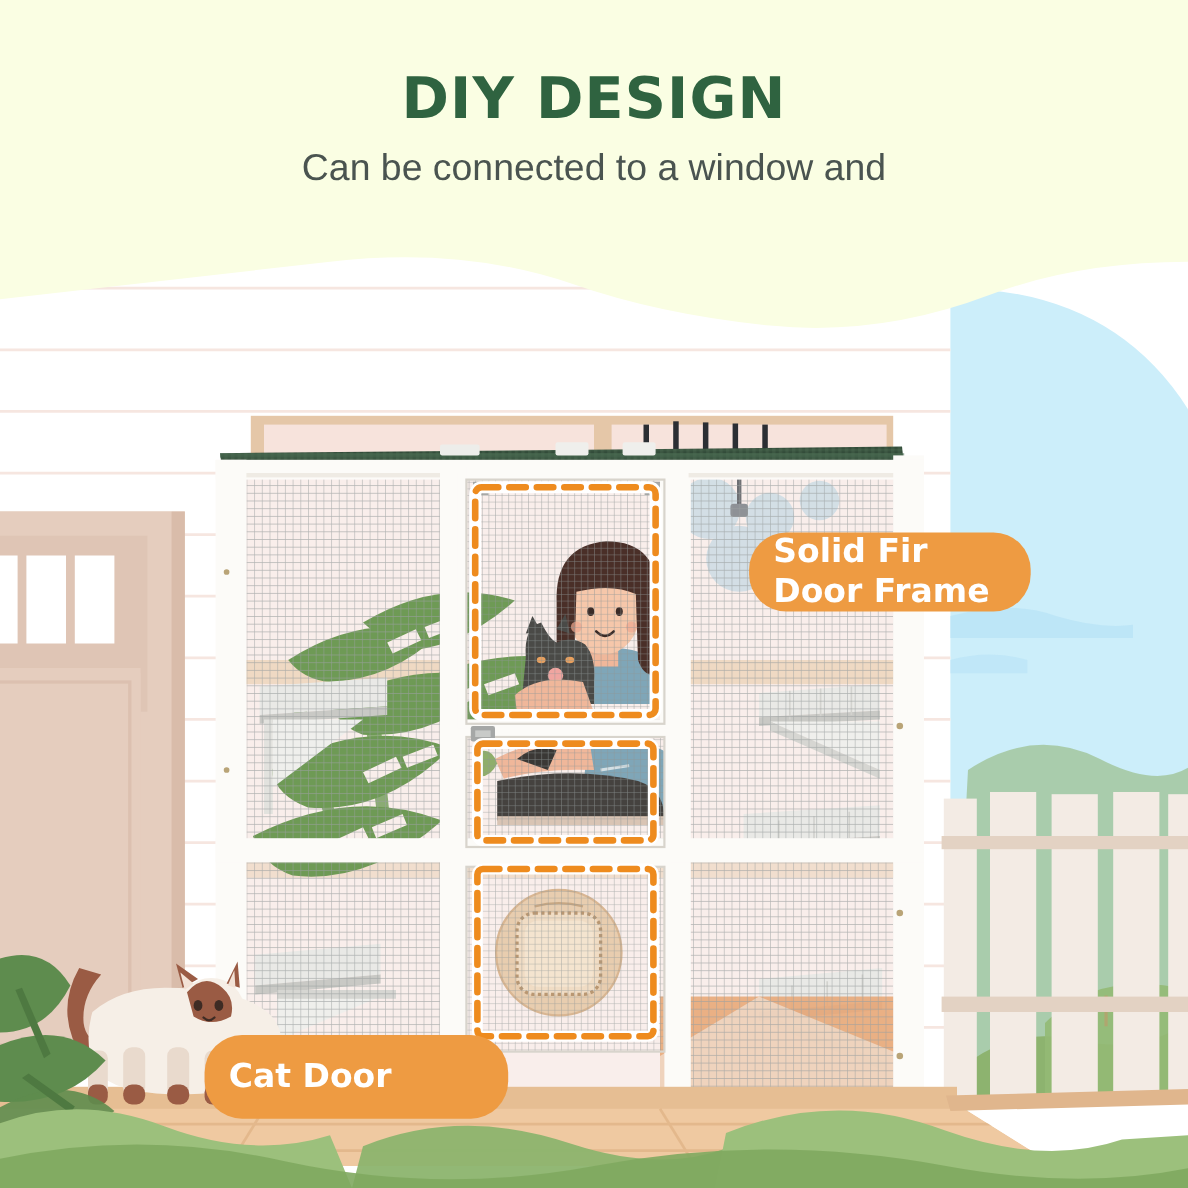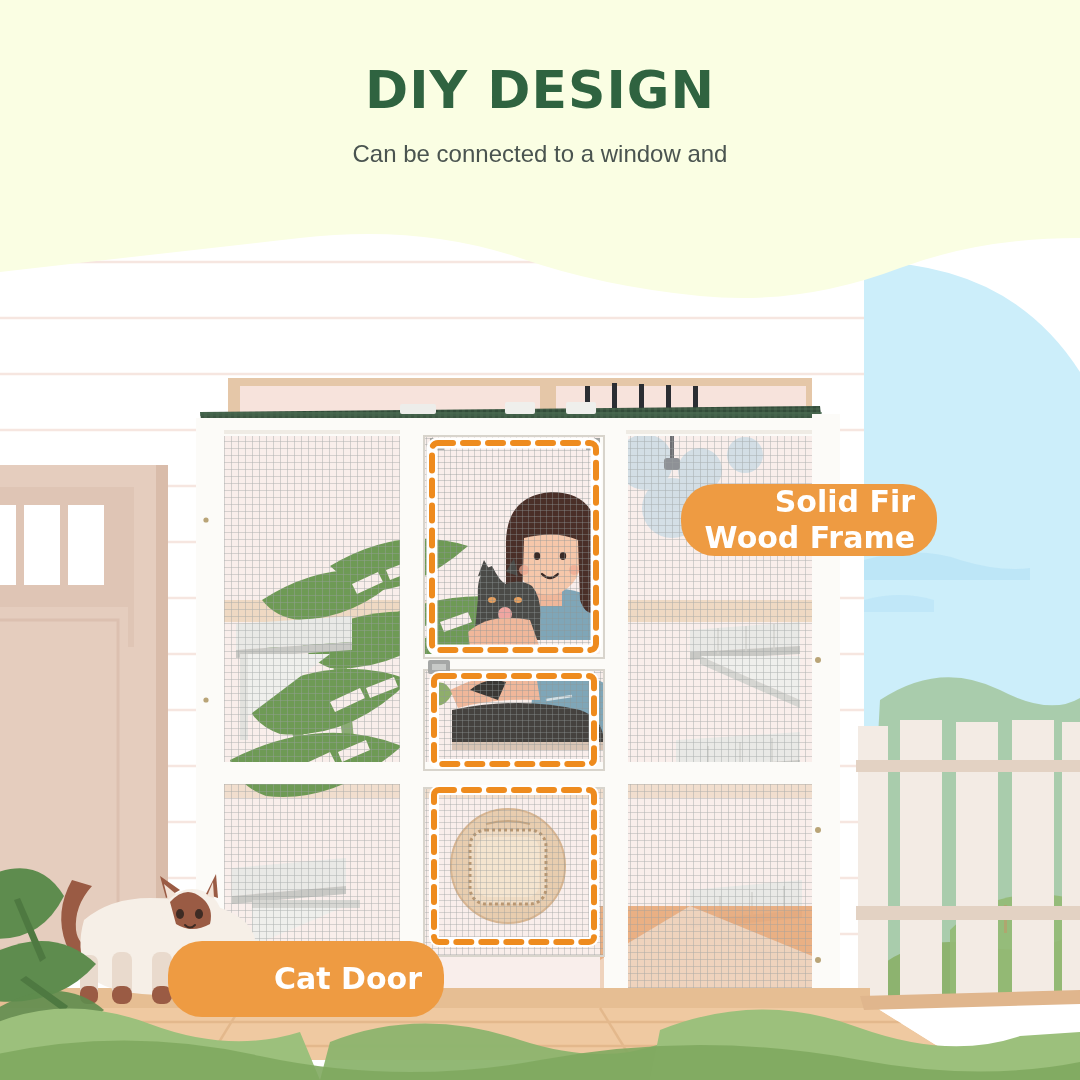--- a/index.html
+++ b/index.html
@@ -9,38 +9,38 @@
     background:#ffffff;
   }
   #stage{position:relative;width:1080px;height:1080px;overflow:hidden;background:#eab308;}
   .title{
     position:absolute;left:0;top:60px;width:1080px;text-align:center;
     font-size:52px;font-weight:bold;letter-spacing:1px;color:#2F6340;
     font-family:"DejaVu Sans", sans-serif;
   }
   .subtitle{
     position:absolute;left:0;top:133px;width:1080px;text-align:center;
-    font-size:24px;line-height:41px;color:#4a5450;font-weight:400;
+    font-size:34px;line-height:41px;color:#4a5450;font-weight:400;
     font-family:"Liberation Sans", sans-serif;
   }
   .sub-l2{display:block;}
 
   
   .scene{position:absolute;left:0;top:0;width:1080px;height:1080px;}
 
   .badge{
     position:absolute;border-radius:34px;background:#EE9B42;color:#ffffff;
     text-align:center;font-size:30px;line-height:36px;font-weight:bold;
     font-family:"DejaVu Sans", sans-serif;
-    display:flex;align-items:flex-end;justify-content:center;flex-direction:column;
+    display:flex;align-items:flex-start;justify-content:center;flex-direction:column;
     box-sizing:border-box;padding:10px 22px;
   }
   .badge span{display:block;white-space:nowrap;}
   #badge-fir{left:681px;top:484px;width:256px;height:72px;}
-  #badge-door{left:168px;top:941px;width:276px;height:76px;}
+  #badge-door{left:186px;top:941px;width:276px;height:76px;}
 </style>
 </head>
 <body>
 
 <div id="stage">
 
   <svg class="scene" viewBox="0 0 1080 1080" width="1080" height="1080" xmlns="http://www.w3.org/2000/svg" shape-rendering="geometricPrecision">
 
     <defs>
       <pattern id="mesh" width="7" height="7" patternUnits="userSpaceOnUse">
@@ -423,20 +423,20 @@
     </g>
   </svg>
 
   <div class="title">DIY DESIGN</div>
   <div class="subtitle">
     <span class="sub-l2">Can be connected to a window and</span>
   </div>
 
   <div class="badge" id="badge-fir">
     <span>Solid Fir</span>
-    <span>Wood Frame</span>
+    <span>Door Frame</span>
   </div>
 
   <div class="badge" id="badge-door">
     <span>Cat Door</span>
   </div>
 
 </div>
 
 </body></html>

